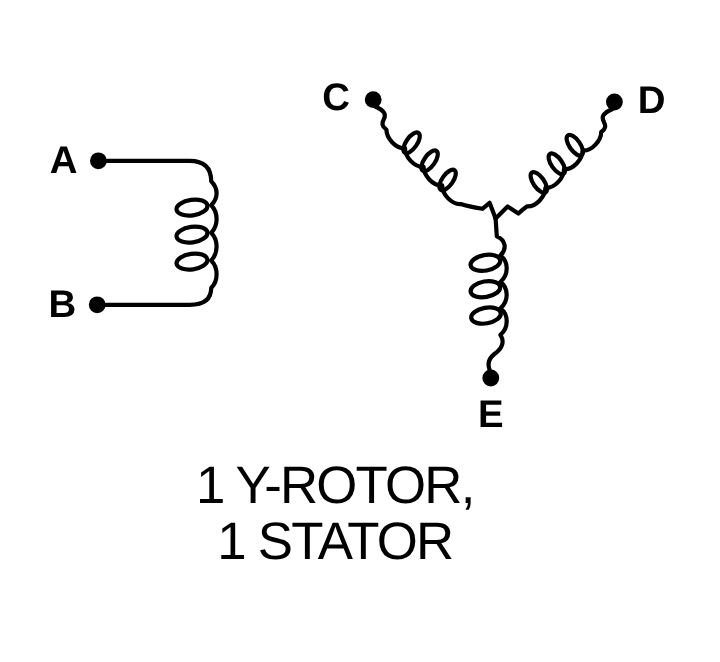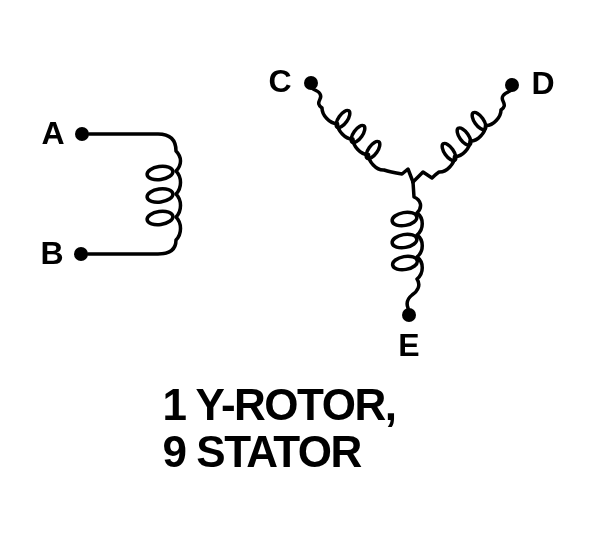--- a/index.html
+++ b/index.html
@@ -43,21 +43,22 @@
     font-size: 32px;
     line-height: 32px;
     color: #000000;
     white-space: nowrap;
   }
   #caption {
     position: absolute;
     left: 279px;
     top: 381px;
     transform: translateX(-50%);
-    font-weight: bold;
+    text-align: center;
+    font-weight: normal;
     font-size: 44px;
     line-height: 47px;
     letter-spacing: -1.5px;
     color: #000000;
     white-space: nowrap;
   }
 </style>
 </head>
 <body>
 
@@ -127,16 +128,16 @@
   </svg>
 
   <div class="terminal-label" style="left:53px;  top:133px;">A</div>
   <div class="terminal-label" style="left:52px;  top:253px;">B</div>
   <div class="terminal-label" style="left:280px; top:81px;">C</div>
   <div class="terminal-label" style="left:543px; top:83px;">D</div>
   <div class="terminal-label" style="left:409px; top:345px;">E</div>
 
   <div id="caption">
     <div>1 Y-ROTOR,</div>
-    <div>9 STATOR</div>
+    <div>1 STATOR</div>
   </div>
 
 </div>
 
 </body></html>

